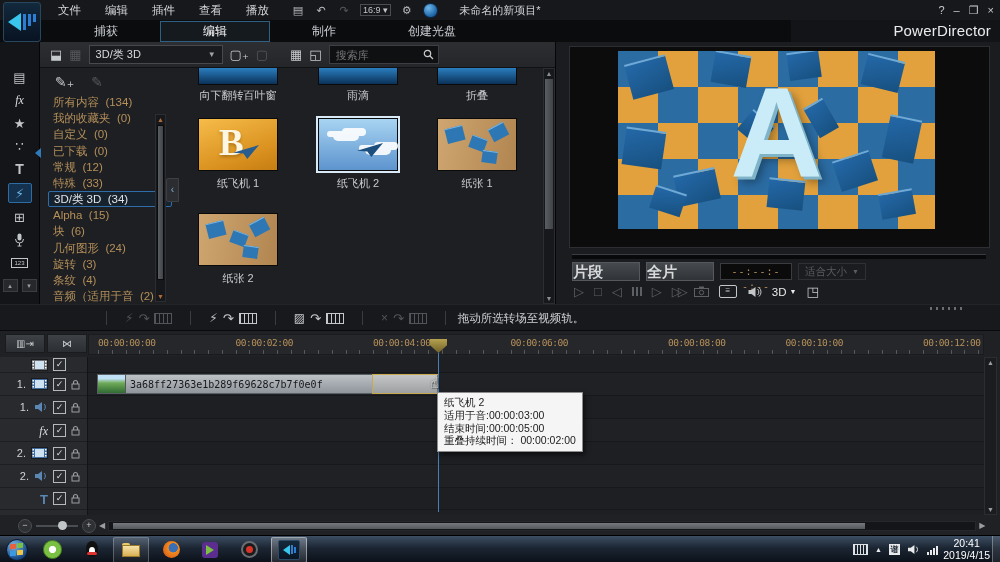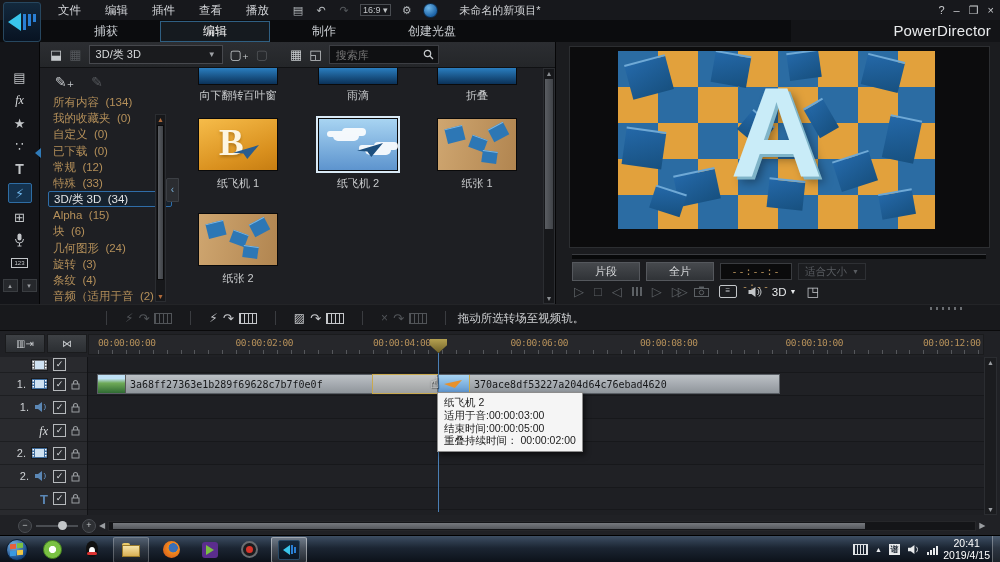--- a/index.html
+++ b/index.html
@@ -68,21 +68,21 @@
   .thumb-scroll .thumb-t{position:absolute;left:1px;top:10px;width:8px;height:150px;background:linear-gradient(90deg,#5a5d62,#404348);}
   
   .preview{position:absolute;left:555px;top:42px;width:445px;height:262px;background:#1b1c1f;border-left:1px solid #060607;box-sizing:border-box;}
   .video-wrap{position:absolute;left:13px;top:4px;width:419px;height:200px;background:#0c0c0d;border:1px solid #2c2e31;}
   .video{position:absolute;left:48px;top:4px;width:317px;height:178px;overflow:hidden;
     background:repeating-conic-gradient(#e2a13c 0% 25%,#2b6ca3 0% 50%);background-size:80px 72px;}
   .paper{position:absolute;background:linear-gradient(160deg,#2468a8,#17507f);border-top:2px solid #6fa9d6;}
   .letterA{position:absolute;left:0;right:0;top:8px;text-align:center;font-size:128px;font-weight:bold;color:#c9ecf8;text-shadow:3px 3px 0 #7fb4c8,6px 6px 10px rgba(0,0,0,.35);font-family:"Liberation Sans",sans-serif;}
   .scrub{position:absolute;left:16px;width:414px;top:212px;height:4px;background:#08090a;border-top:1px solid #3a3c40;}
   .pv-row1{position:absolute;left:16px;top:220px;height:19px;display:flex;gap:6px;align-items:center;}
-  .pv-btn{width:66px;height:17px;background:linear-gradient(#46494d,#303337);border:1px solid #55585d;color:#d7d9db;font-size:11px;text-align:center;line-height:17px;}
+  .pv-btn{width:66px;height:17px;background:linear-gradient(#46494d,#303337);border:1px solid #55585d;color:#d7d9db;font-size:15px;line-height:17px;font-weight:bold;}
   .timecode{width:70px;height:15px;background:#0b0b0c;border:1px solid #3a3c40;color:#b5905a;font-size:10px;text-align:center;line-height:15px;font-family:"DejaVu Sans Mono",monospace;letter-spacing:1px;}
   .fitdd{height:15px;border:1px solid #2e3034;color:#595c61;font-size:10.5px;display:flex;align-items:center;gap:5px;padding:0 6px;}
   .pv-row2{position:absolute;left:18px;top:242px;display:flex;gap:10px;align-items:center;font-size:13px;color:#5c6064;}
   .pv-row2 .lit{color:#c3c6c9;}
   .stepbars{display:inline-block;width:10px;height:9px;background:repeating-linear-gradient(90deg,#5c6064 0 2px,transparent 2px 4px);}
   .qual{display:inline-block;width:16px;height:11px;border:1px solid #c3c6c9;border-radius:2px;color:#c3c6c9;font-size:8px;line-height:10px;text-align:center;}
   .pv3d{font-size:11.5px;color:#e8eaec;display:flex;align-items:center;gap:3px;}
   .pv3d b{font-weight:normal;font-size:7px;}
   
   .transbar{position:absolute;left:0;top:304px;width:1000px;height:26px;background:#18191c;border-top:1px solid #232427;display:flex;align-items:center;}
@@ -398,21 +398,21 @@
   <div class="splitter-dots"></div>
 
   <div class="timeline">
     <span class="tl-btn" style="left:5px">▥⇥</span>
     <span class="tl-btn" style="left:47px">⋈</span>
     <div class="ruler" id="ruler">
         <span class="ruler-label" style="left:9px">00:00:00:00</span>
         <span class="ruler-label" style="left:146.5px">00:00:02:00</span>
         <span class="ruler-label" style="left:284px">00:00:04:00</span>
         <span class="ruler-label" style="left:421.5px">00:00:06:00</span>
-        <span class="ruler-label" style="left:551px">00:00:08:00</span>
+        <span class="ruler-label" style="left:579px">00:00:08:00</span>
         <span class="ruler-label" style="left:696.5px">00:00:10:00</span>
         <span class="ruler-label" style="left:834px">00:00:12:00</span>
       </div>
     <div class="tracks-head" id="tracksHead">
         <div class="trow-h" style="height:16px">
      <span class="tnum"></span>
      <span>
             <svg width="17" height="12" viewBox="0 0 17 12">
               <rect x="0.5" y="0.5" width="16" height="11" fill="#6a6d71" stroke="#1a1b1d"></rect>
               <rect x="4" y="2" width="9" height="8" fill="#cfe2f2"></rect>
@@ -527,26 +527,20 @@
    </div>
       </div>
     <div class="tracks-body" id="tracksBody">
         <div class="trow-b" style="height:16px;background:#1e1f23"></div>
         <div class="trow-b" style="height:23px;background:#202125">
       <div class="clip" style="left:9px;width:341px;text-align:center;">
         <span class="clip-th"></span>
         <span class="clip-text">3a68ff27363e1b289f69628c7b7f0e0f</span>
       </div>
       <div class="dropzone"></div>
-      <div class="clip" style="left:349px;width:343px;">
-        <span class="clip-th2">
-              <i></i>
-            </span>
-        <span class="clip-text">370ace8df53227a204d64c76ebad4620</span>
-      </div>
         </div>
         <div class="trow-b" style="height:23px;background:#1e1f23"></div>
         <div class="trow-b" style="height:23px;background:#202125"></div>
         <div class="trow-b" style="height:23px;background:#1e1f23"></div>
         <div class="trow-b" style="height:23px;background:#202125"></div>
         <div class="trow-b" style="height:22px;background:#1e1f23"></div>
       </div>
     <div class="vsc">
       <span style="top:1px">▲</span>
       <span style="bottom:1px">▼</span>

